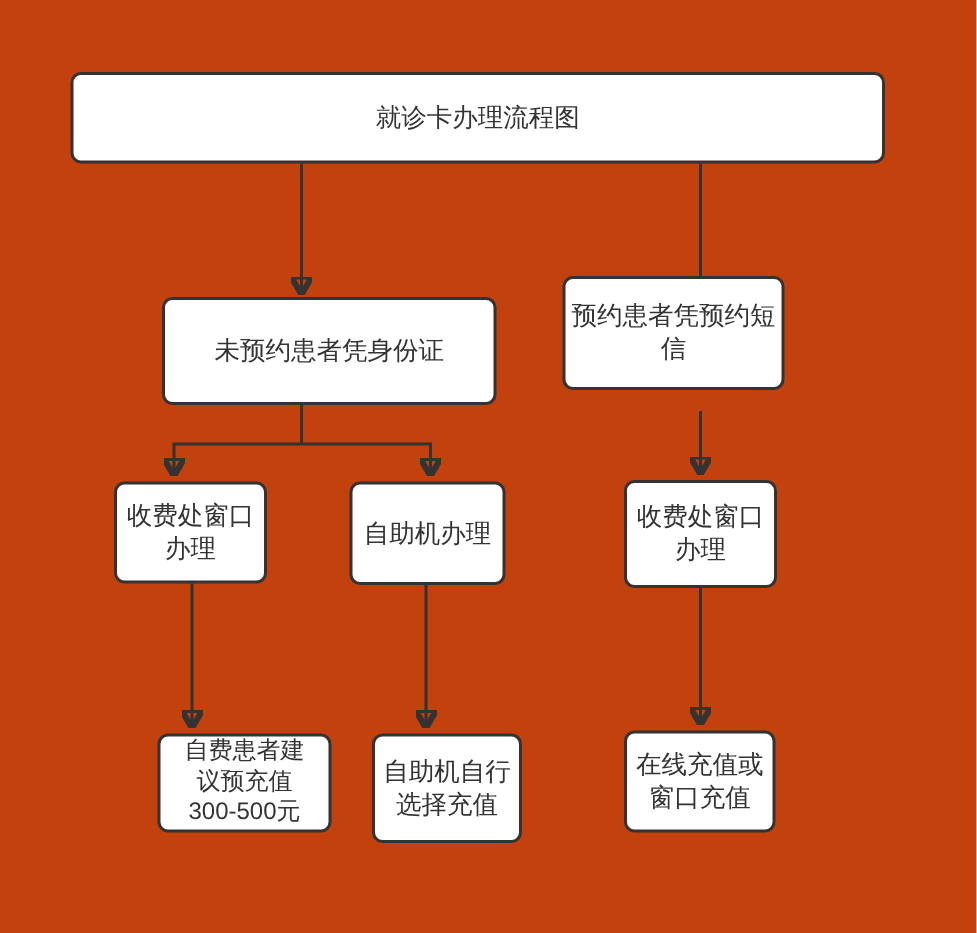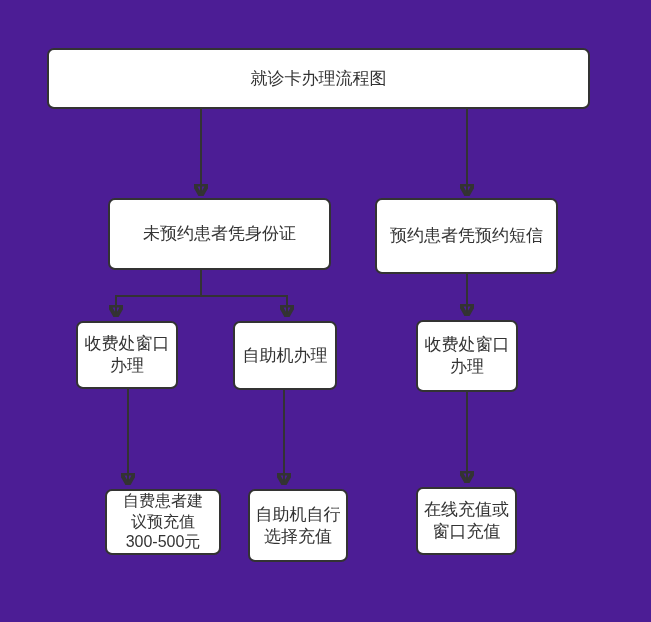--- a/index.html
+++ b/index.html
@@ -1,35 +1,35 @@
 <!DOCTYPE html>
 <html><head>
 <meta charset="utf-8">
 <style>
   html,body{margin:0;padding:0;background:#ffffff;}
   .canvas{
     position:relative;
     width:651px;height:622px;
-    background:#4c1d95;
+    background:#c2410c;
     font-family:"Liberation Sans", sans-serif;
     overflow:hidden;
   }
   .connectors{position:absolute;left:0;top:0;width:651px;height:622px;}
   .connectors path{stroke:#333333;stroke-width:2;fill:none;}
   .node{
     position:absolute;box-sizing:border-box;
     border:2px solid #333333;border-radius:7px;
     background:#ffffff;color:#333333;
     display:flex;align-items:center;justify-content:center;
     text-align:center;font-size:17px;line-height:1.28;
     white-space:pre-line;
   }
   .node-root      {left:47px;  top:48px;  width:543px; height:61px;}
   .node-l2a       {left:108px; top:198px; width:223px; height:72px;}
-  .node-l2b       {left:375px; top:198px; width:183px; height:76px;font-family:Liberation Serif, serif;}
+  .node-l2b       {left:375px; top:184px; width:148px; height:76px;font-family:Liberation Serif, serif;}
   .node-l3a       {left:76px;  top:321px; width:102px; height:68px;}
   .node-l3b       {left:233px; top:321px; width:104px; height:69px;align-items:center;}
   .node-l3c       {left:416px; top:320px; width:102px; height:72px;}
   .node-l4a       {left:69px;  top:489px; width:116px; height:66px; font-size:16px;margin-left:36px;}
   .node-l4b       {left:248px; top:489px; width:100px; height:73px;}
   .node-l4c       {left:416px; top:487px; width:101px; height:68px;align-items:center;}
 </style>
 </head>
 <body>
 

